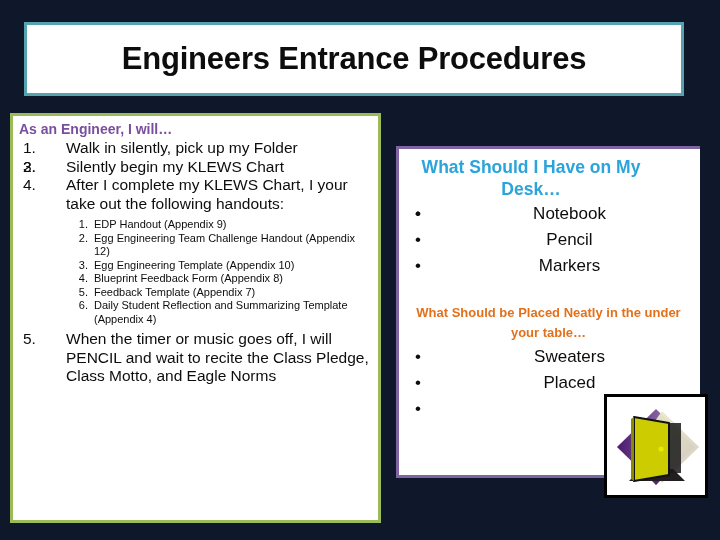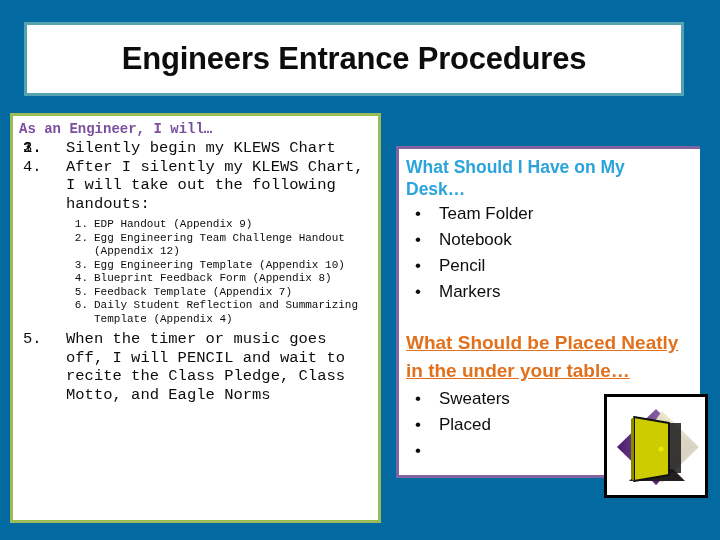--- a/index.html
+++ b/index.html
@@ -12,21 +12,21 @@
     background: #ffffff;
     font-family: "Liberation Sans", sans-serif;
     overflow: hidden;
     position: relative;
   }
   .slide {
     position: absolute;
     left: 0; top: 0;
     width: 720px;
     height: 540px;
-    background: #0369a1;
+    background: #0f172a;
   }
 
   
   .title-box {
     position: absolute;
     left: 24px;
     top: 22px;
     width: 660px;
     height: 74px;
     border: 3px solid #56A3B0;
@@ -48,21 +48,20 @@
   .left-box {
     position: absolute;
     left: 10px;
     top: 113px;
     width: 371px;
     height: 410px;
     border: 3px solid #9BBB59;
     background: #ffffff;
     box-sizing: border-box;
     padding: 4px 6px 0 5px;
-    font-family: Liberation Mono, monospace;
   }
   .left-heading {
     color: #7A4E9E;
     font-weight: bold;
     font-size: 14px;
     line-height: 16px;
     margin: 1px 0 2px 1px;
   }
   ol.main-list {
     list-style: none;
@@ -113,37 +112,37 @@
     position: absolute;
     left: 396px;
     top: 146px;
     width: 304px;
     height: 332px;
     border: 3px solid #8064A2;
     border-right: none;
     background: #ffffff;
     box-sizing: border-box;
     padding: 6px 0 0 6px;
+    text-align: center;
   }
   .rhead-blue {
     color: #2BA3DB;
     font-weight: bold;
     font-size: 17.5px;
     line-height: 22px;
     margin: 1px 0 1px 1px;
     max-width: 250px;
   }
   .rhead-orange {
     color: #E2711D;
     font-weight: bold;
-    font-size: 19px;
-    line-height: 28px;
+    font-size: 13px;
+    line-height: 20px;
     margin: 0 0 1px 1px;
     max-width: 285px;
-    text-decoration: underline;
   }
   ul.bullets {
     list-style: none;
     margin: 0;
     padding: 0;
   }
   ul.bullets > li {
     position: relative;
     padding-left: 34px;
     font-size: 17px;
@@ -181,31 +180,32 @@
   <div class="title-box">
     <div class="title-text">Engineers Entrance Procedures</div>
   </div>
 
   <div class="left-box">
     <div class="left-heading">As an Engineer, I will…</div>
 
     <ol class="main-list">
       <li>
         <span class="num">1.</span>
+        <span>Walk in silently, pick up my Folder</span>
       </li>
       <li>
         <span class="num">2.</span>
       </li>
       <li>
         <span class="num">3.</span>
         <span>Silently begin my KLEWS Chart</span>
       </li>
       <li>
         <span class="num">4.</span>
-        <span>After I silently my KLEWS Chart, I will take out the following handouts:</span>
+        <span>After I complete my KLEWS Chart, I your take out the following handouts:</span>
       </li>
     </ol>
 
     <ol class="sub-list">
       <li>
         <span class="snum">1.</span>
         <span>EDP Handout (Appendix 9)</span>
       </li>
       <li>
         <span class="snum">2.</span>
@@ -236,21 +236,20 @@
       </li>
     </ol>
   </div>
 
   <div class="right-box">
     <div class="rhead-blue">What Should I Have on My Desk…</div>
 
     <ul class="bullets">
       <li>
         <span class="dot">•</span>
-        <span>Team Folder</span>
       </li>
       <li>
         <span class="dot">•</span>
         <span>Notebook</span>
       </li>
       <li>
         <span class="dot">•</span>
         <span>Pencil</span>
       </li>
       <li>

